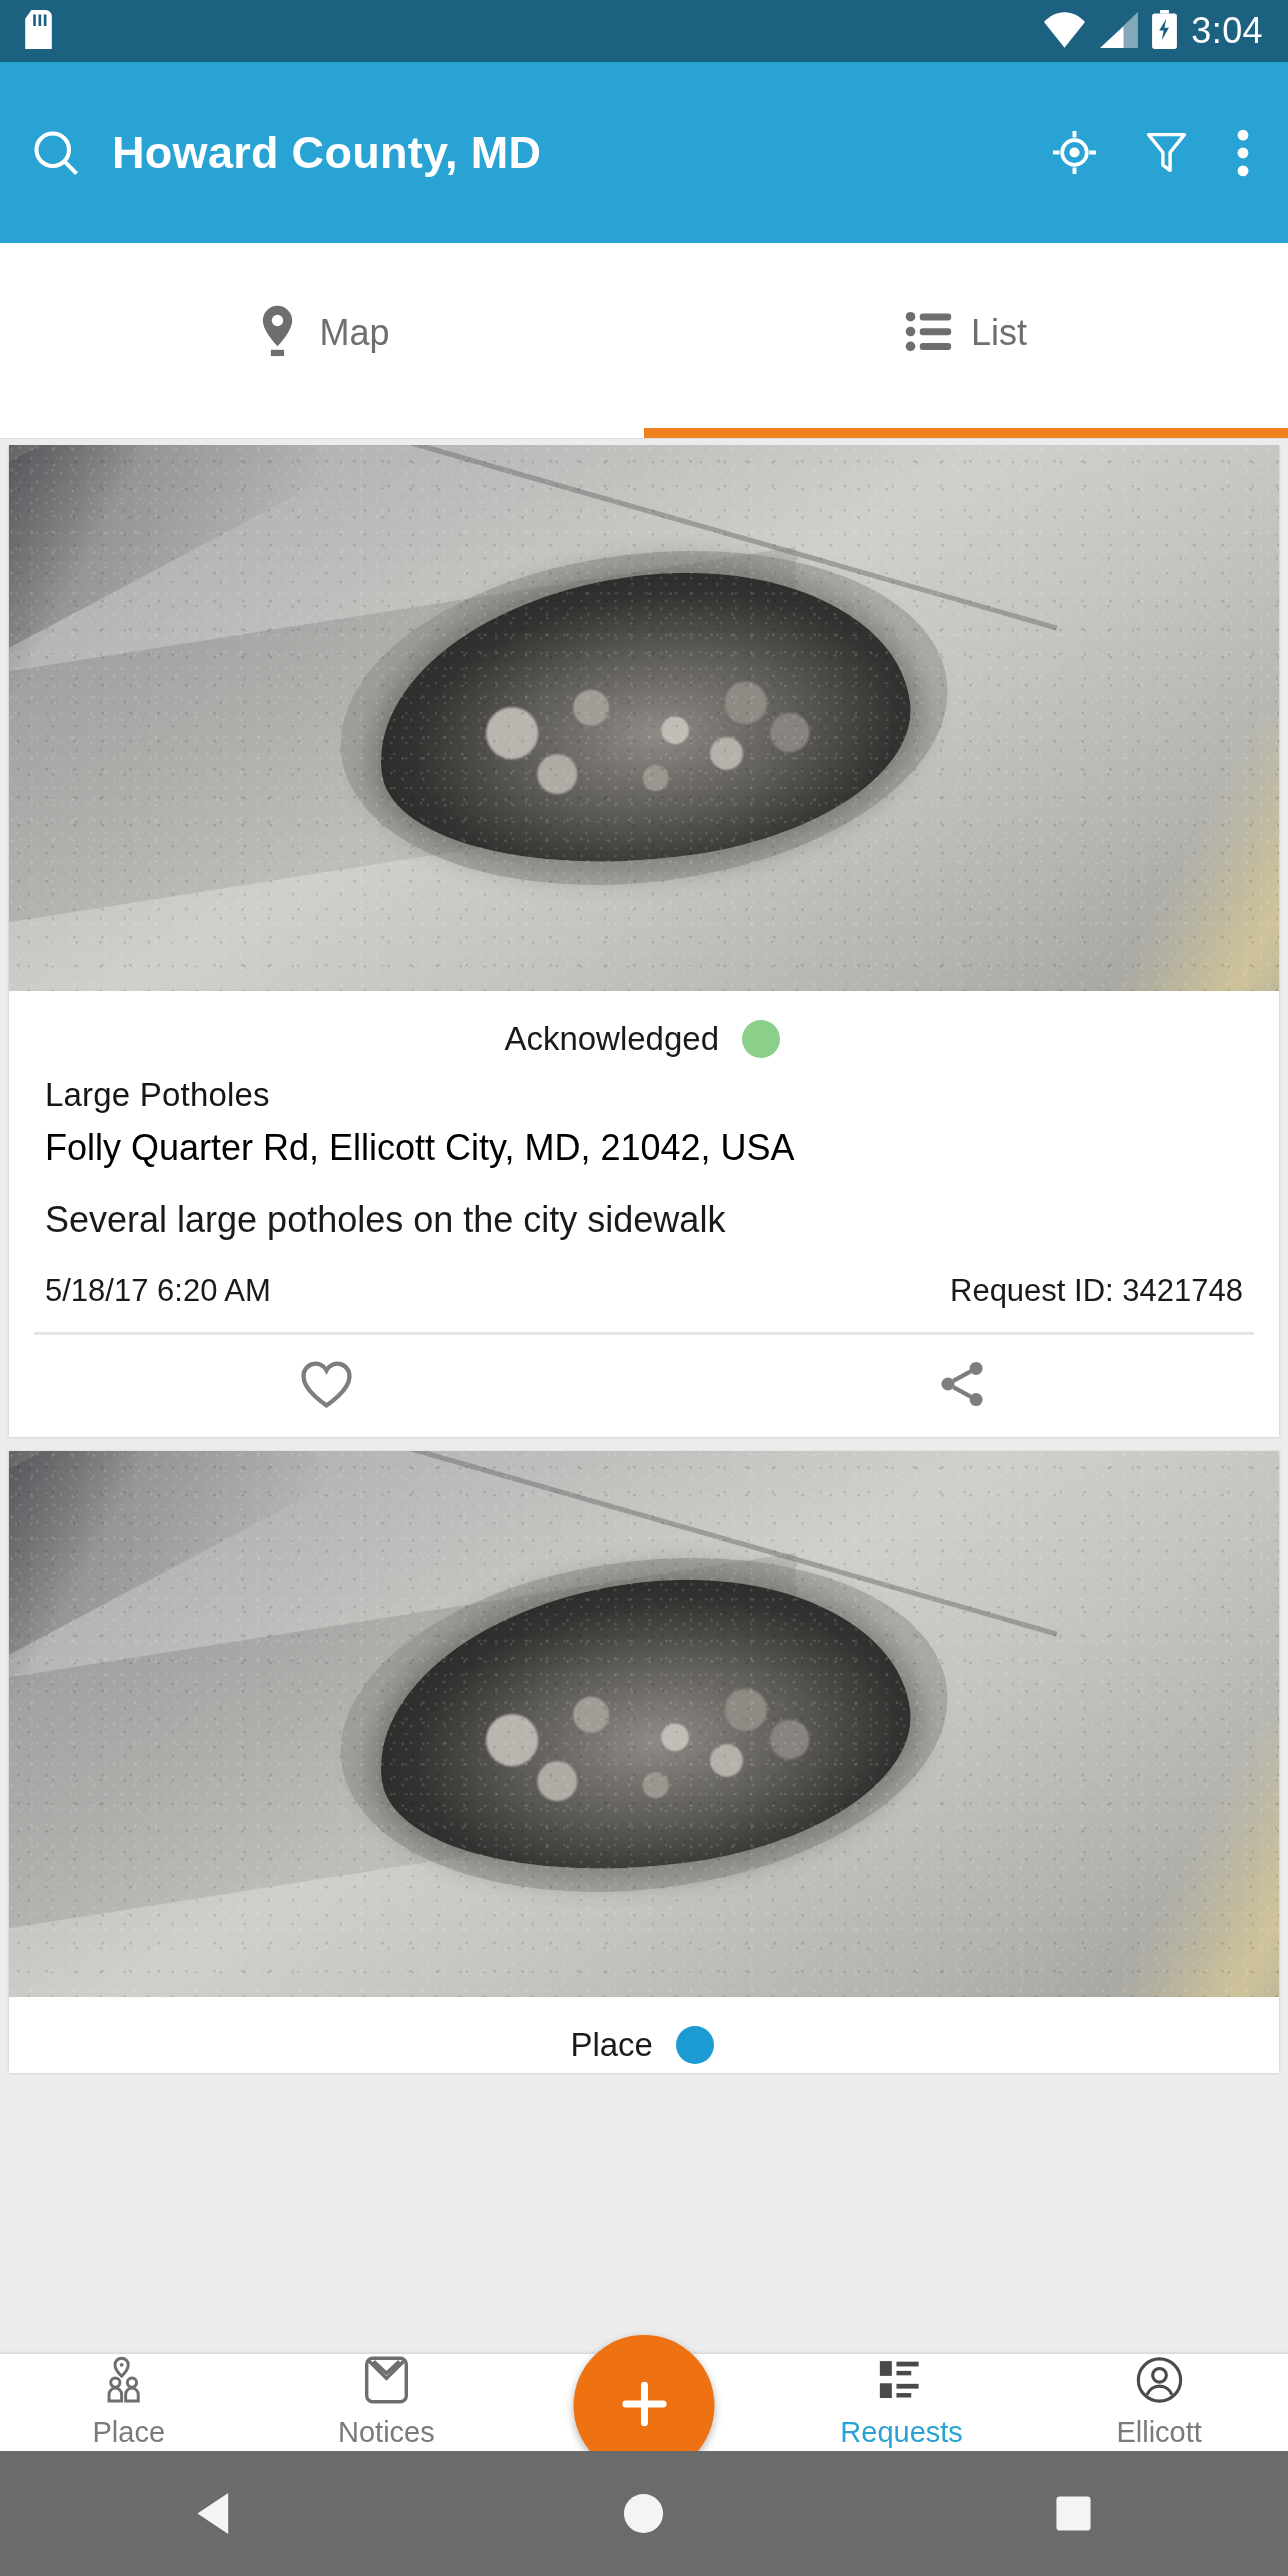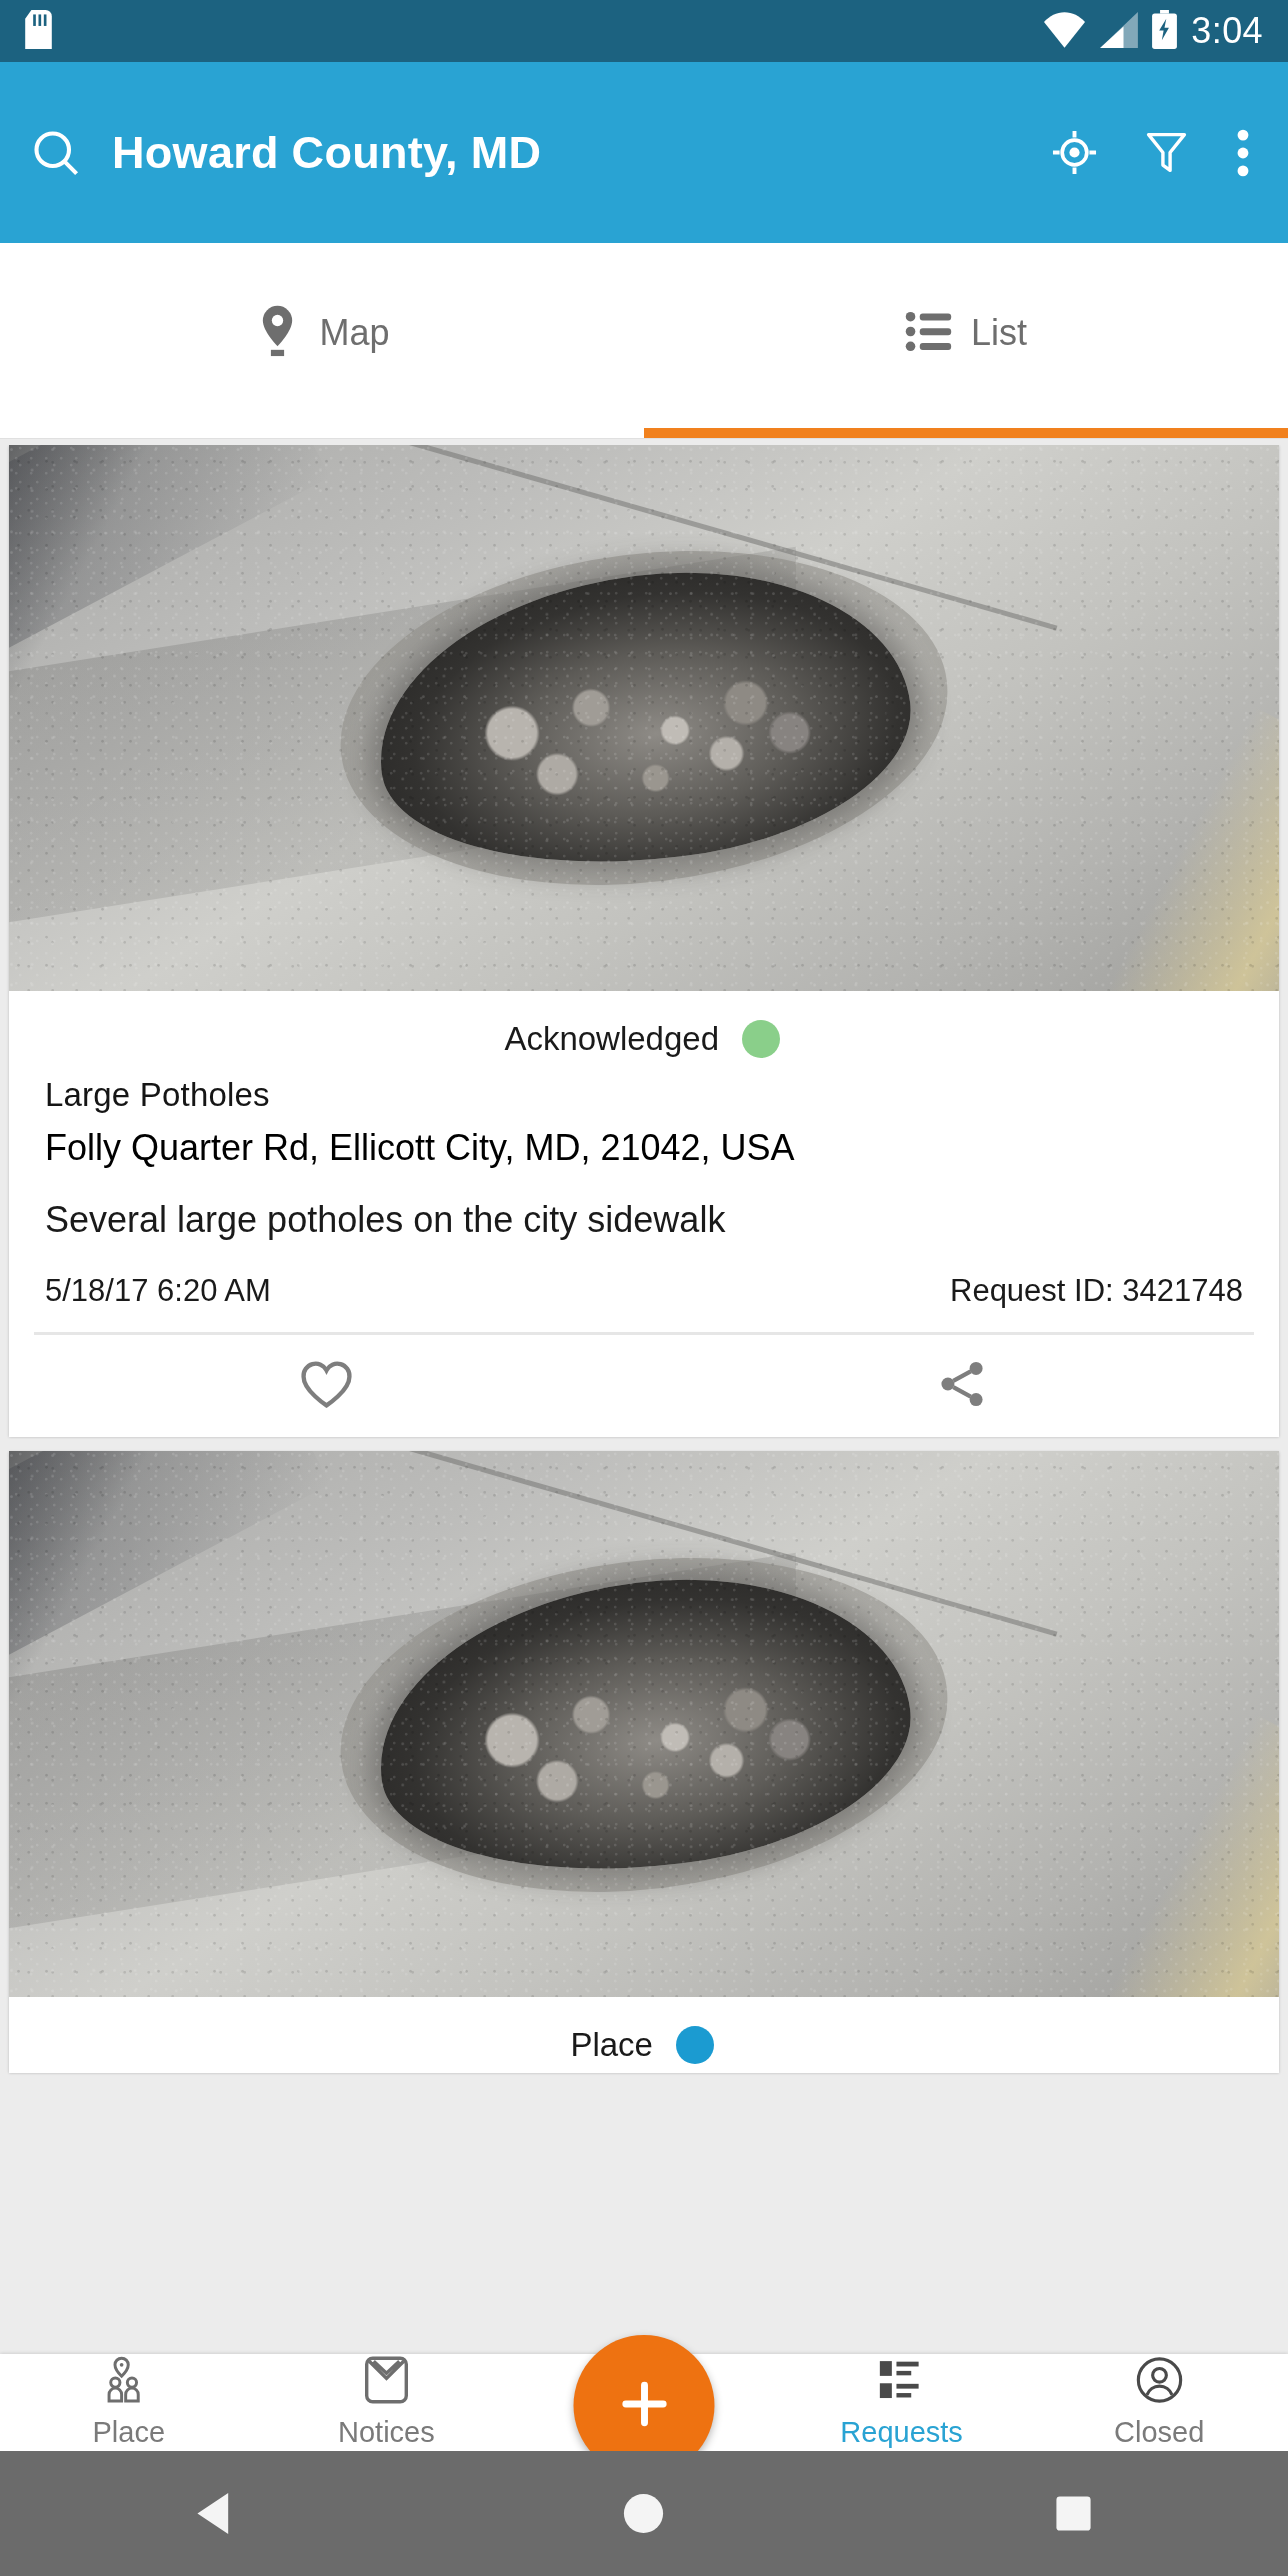--- a/index.html
+++ b/index.html
@@ -386,21 +386,21 @@
     </div>
 
     <div class="nav-item">
       <span>
         <svg width="47" height="48" viewBox="0 0 24 24">
           <circle cx="12" cy="12" r="10.8" fill="none" stroke="#4A4A4A" stroke-width="1.6"></circle>
           <circle cx="12" cy="9.6" r="3.5" fill="none" stroke="#4A4A4A" stroke-width="1.6"></circle>
           <path fill="none" stroke="#4A4A4A" stroke-width="1.6" d="M5.6 19.6a6.8 6.8 0 0 1 12.8 0"></path>
         </svg>
       </span>
-      <span class="nav-label">Closed</span>
+      <span class="nav-label">Ellicott</span>
     </div>
   </div>
 
   <div class="fab">
     <span>
       <svg width="64" height="64" viewBox="0 0 24 24">
           <path stroke="#fff" stroke-width="2.6" stroke-linecap="round" d="M12 5v14M5 12h14"></path>
         </svg>
     </span>
   </div>

